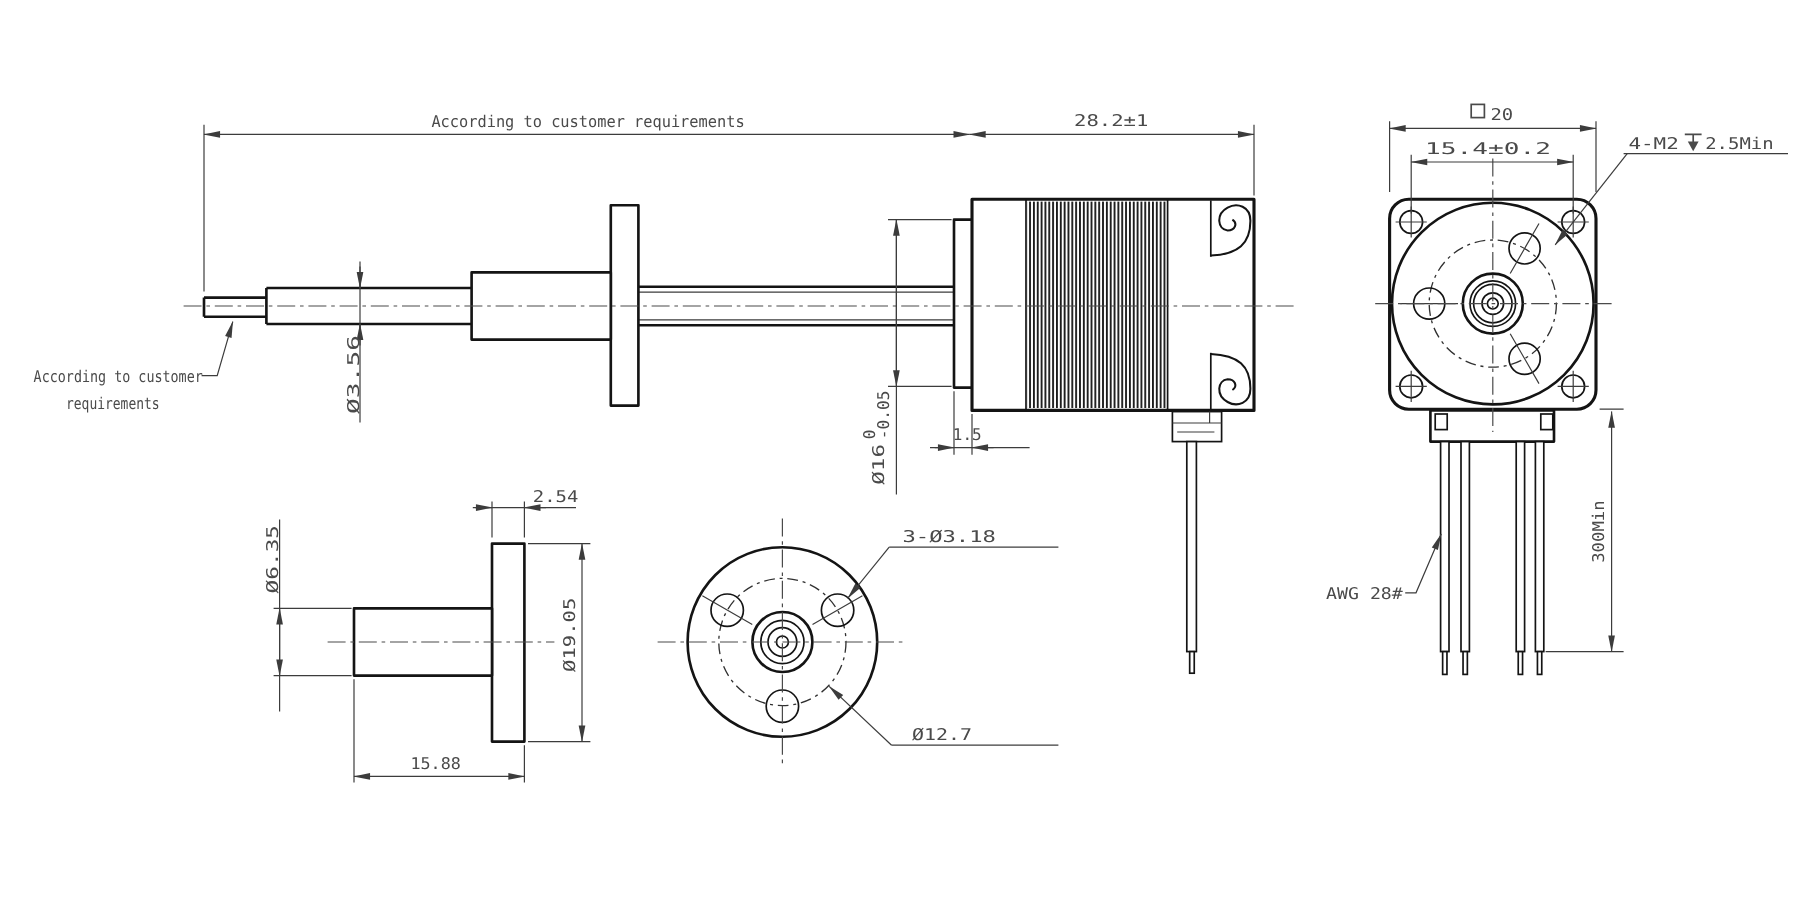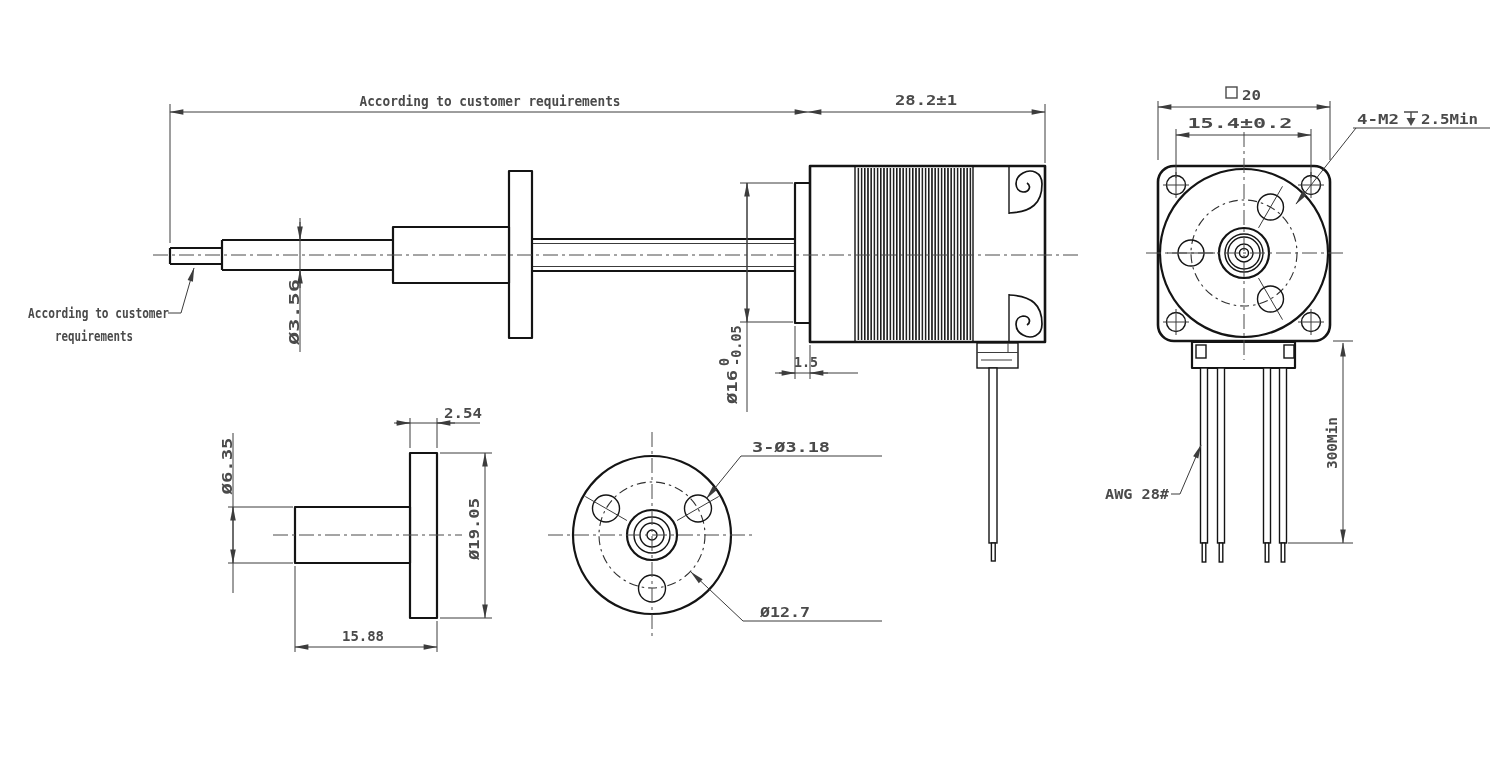--- a/index.html
+++ b/index.html
@@ -1,16 +1,16 @@
 <!DOCTYPE html>
 <html><head>
 <meta charset="utf-8">
 <style>
   html,body{margin:0;padding:0;background:#ffffff;}
-  .stage{position:relative;width:1500px;height:765px;background:#fff;overflow:hidden;font-weight:bold;}
+  .stage{position:relative;width:1500px;height:765px;background:#fff;overflow:hidden;}
   svg{display:block;}
   .o3f{stroke:#141414;stroke-width:2.6;fill:#fff;stroke-linejoin:round;}
   .o2{stroke:#141414;stroke-width:2.2;fill:none;stroke-linejoin:round;}
   .o2f{stroke:#141414;stroke-width:2.2;fill:#fff;stroke-linejoin:round;}
   .o1{stroke:#141414;stroke-width:1.4;fill:none;}
   .o1f{stroke:#141414;stroke-width:1.4;fill:#fff;}
   .dim{stroke:#3c3c3c;stroke-width:1;fill:none;}
   .cl{stroke:#4a4a4a;stroke-width:1;fill:none;stroke-dasharray:15 4 3 4;}
   .dc{stroke:#303030;stroke-width:1.1;fill:none;stroke-dasharray:9 4 2.5 4;}
   .txt{font-family:"DejaVu Sans Mono","Liberation Mono",monospace;font-size:13.5px;fill:#4a4a4a;}

